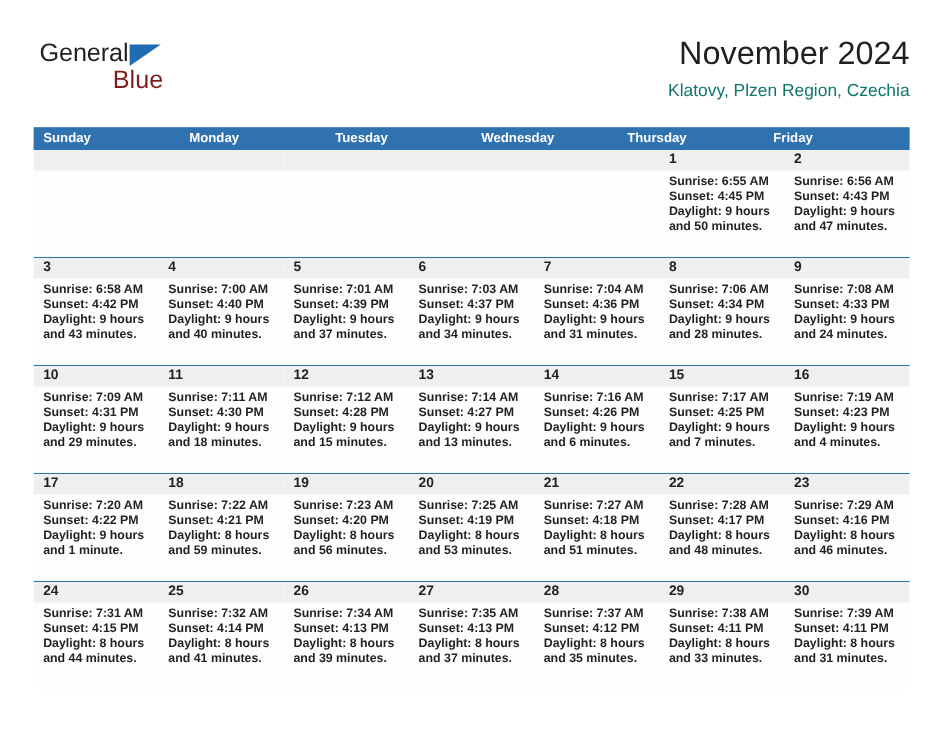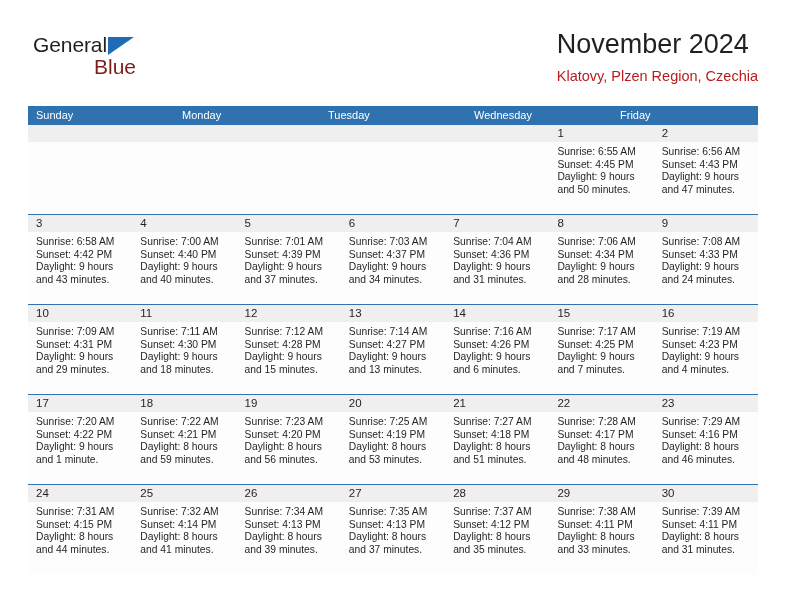--- a/index.html
+++ b/index.html
@@ -62,45 +62,46 @@
     top: 22px;
     font-size: 21px;
     color: #7f1d1d;
     font-family: Liberation Sans, sans-serif;
   }
 
   .title-block {
     position: absolute;
     right: 2px;
     top: 0;
-    text-align: left;
+    text-align: right;
   }
   .cal-title {
     font-size: 27px;
     color: #231f20;
     line-height: 32px;
     white-space: nowrap;
     font-weight: normal;
     margin: 0;
   }
   .cal-subtitle {
     font-size: 14.5px;
-    color: #b91c1c;
+    color: #0f766e;
     line-height: 20px;
     white-space: nowrap;
     margin: 6px 0 0 0;
     font-weight: normal;
   }
 
   
   .calendar {
     position: absolute;
     left: 28px;
     top: 106px;
     width: 730px;
+    font-weight: bold;
   }
 
   .weekhead {
     display: flex;
     background: #3071b0;
     height: 19px;
   }
   .weekhead .wh-cell {
     flex: 1 1 0;
     color: #ffffff;
@@ -171,20 +172,21 @@
 
   </div>
 
   <div class="calendar">
 
     <div class="weekhead">
       <div class="wh-cell">Sunday</div>
       <div class="wh-cell">Monday</div>
       <div class="wh-cell">Tuesday</div>
       <div class="wh-cell">Wednesday</div>
+      <div class="wh-cell">Thursday</div>
       <div class="wh-cell">Friday</div>
     </div>
 
     <div class="week first">
       <div class="day empty">
         <div class="daynum-band"></div>
         <div class="day-body">
           <div></div>
           <div></div>
           <div></div>

